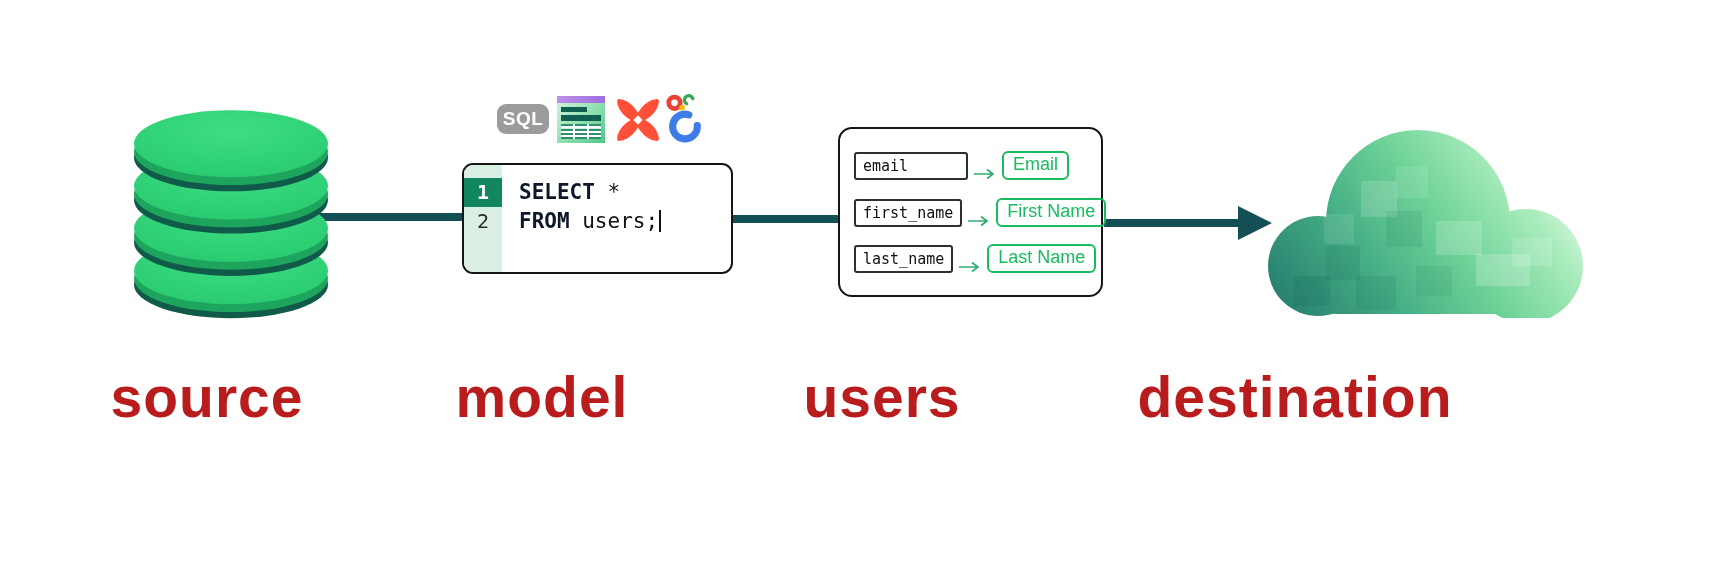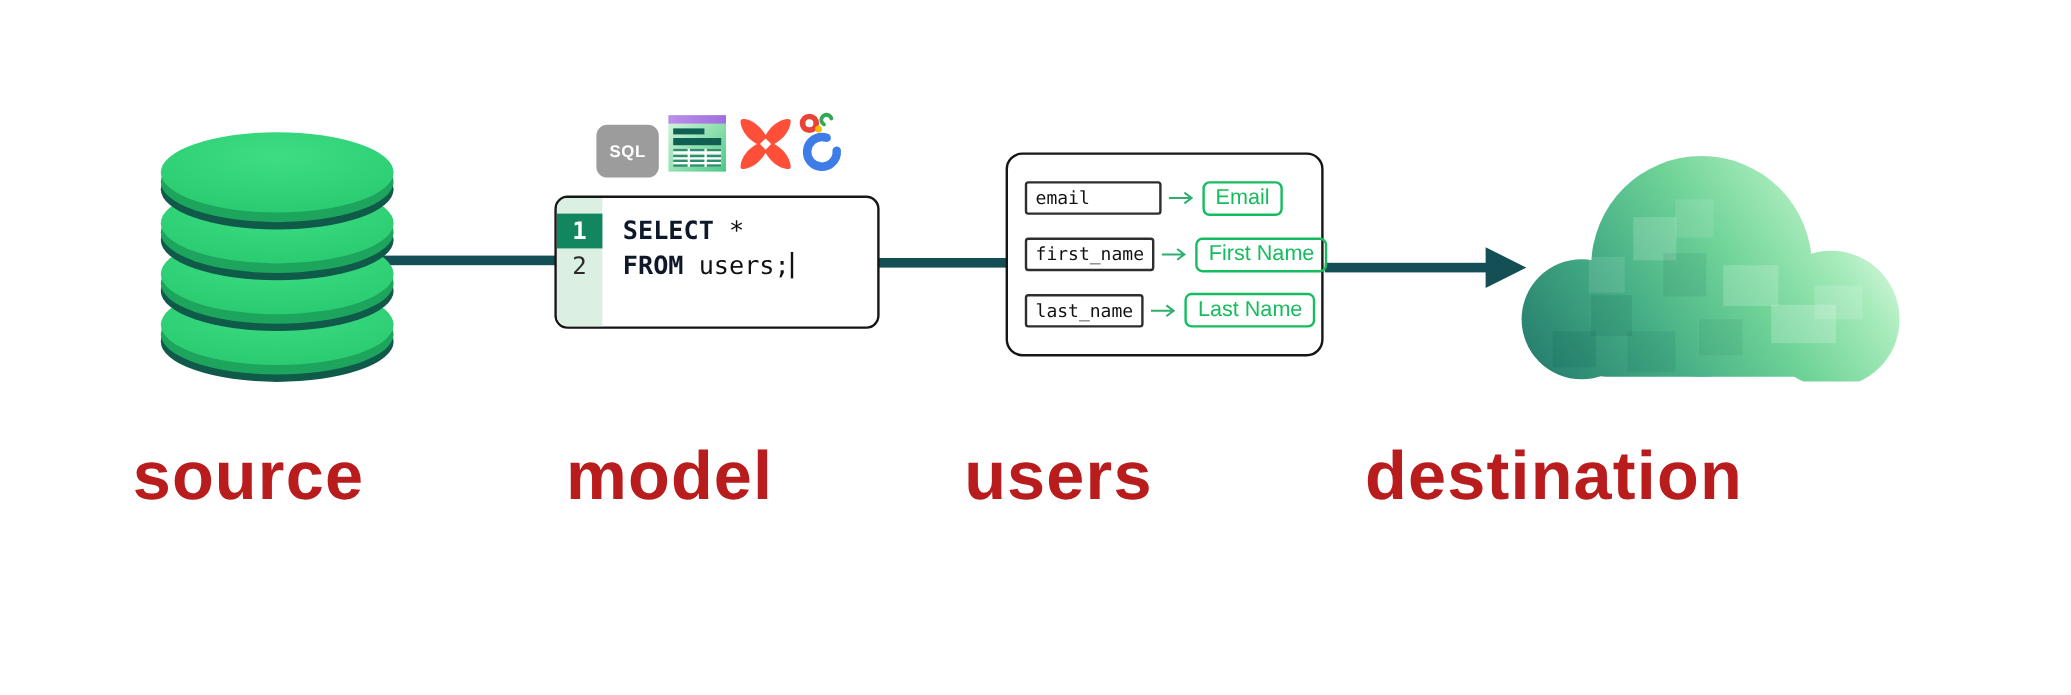--- a/index.html
+++ b/index.html
@@ -12,22 +12,22 @@
   .line-2{left:728px;top:215px;width:112px;}
   .line-3{left:1104px;top:219px;width:140px;}
   .arrowhead{position:absolute;left:1238px;top:206px;width:0;height:0;
              border-top:17px solid transparent;border-bottom:17px solid transparent;
              border-left:34px solid #134f55;}
 
   
   .db-wrap{position:absolute;left:132px;top:104px;}
 
   
-  .sql-badge{position:absolute;left:497px;top:104px;width:52px;height:44px;background:#9c9c9c;
-             border-radius:9px;color:#ffffff;font-weight:bold;font-size:14px;
+  .sql-badge{position:absolute;left:497px;top:104px;width:52px;height:30px;background:#9c9c9c;
+             border-radius:9px;color:#ffffff;font-weight:bold;font-size:19px;
              display:flex;align-items:center;justify-content:center;letter-spacing:.5px;}
   .sheet-icon{position:absolute;left:557px;top:96px;width:48px;height:47px;
               background:linear-gradient(135deg,#d6f6e1 0%,#8edfae 55%,#4cc788 100%);
               display:flex;flex-direction:column;}
   .sheet-topbar{height:7px;background:linear-gradient(90deg,#bb8fe9,#9f6fe0);}
   .sheet-title{height:5px;width:55%;background:#0f5f52;margin:4px 0 0 4px;}
   .sheet-header{height:6px;background:#0f5f52;margin:3px 4px 0 4px;}
   .sheet-grid{flex:1;margin:3px 4px 4px 4px;display:grid;grid-template-columns:1fr 1fr 1fr;
               grid-template-rows:repeat(4,1fr);gap:2px;background:#ffffff;}
   .sheet-grid span{background:#cdeed7;border-bottom:2px solid #2e8f6d;}
@@ -45,36 +45,36 @@
              font-size:21px;color:#111111;}
   .code-line{height:29px;line-height:29px;white-space:pre;}
   .kw{color:#0f172a;font-weight:bold;}
   .cursor{display:inline-block;width:2px;height:22px;background:#111111;
           vertical-align:-4px;margin-left:1px;}
 
   
   .sync-panel{position:absolute;left:838px;top:127px;width:265px;height:170px;background:#ffffff;
               border:2.5px solid #161616;border-radius:14px;box-sizing:border-box;
               display:flex;flex-direction:column;justify-content:space-evenly;padding:4px 14px;}
-  .map-row{display:flex;align-items:center;}
+  .map-row{display:flex;align-items:flex-end;}
   .src-field{width:96px;border:2px solid #2e2e2e;border-radius:3px;background:#ffffff;
              font-family:"DejaVu Sans Mono",monospace;font-size:15px;color:#111111;
              padding:3px 7px;white-space:nowrap;}
   .map-arrow{margin:0 4px 0 6px;flex:0 0 auto;display:flex;align-items:center;}
   .dst-field{border:2px solid #17bc5f;border-radius:6px;color:#17bc5f;font-size:18px;
              font-weight:500;padding:1px 9px 3px 9px;white-space:nowrap;}
 
   
   .cloud-wrap{position:absolute;left:1266px;top:126px;}
 
   
   .stage-label{position:absolute;top:364px;transform:translateX(-50%);color:#b91c1c;
                font-size:57px;font-weight:700;letter-spacing:1px;white-space:nowrap;}
   .lbl-source{left:207px;}
-  .lbl-model{left:542px;margin-left:16px;}
+  .lbl-model{left:542px;}
   .lbl-sync{left:882px;}
   .lbl-destination{left:1295px;text-align:right;}
 </style>
 </head>
 <body>
 
 <div class="canvas">
 
   <div class="flow-line line-1"></div>
   <div class="flow-line line-2"></div>

